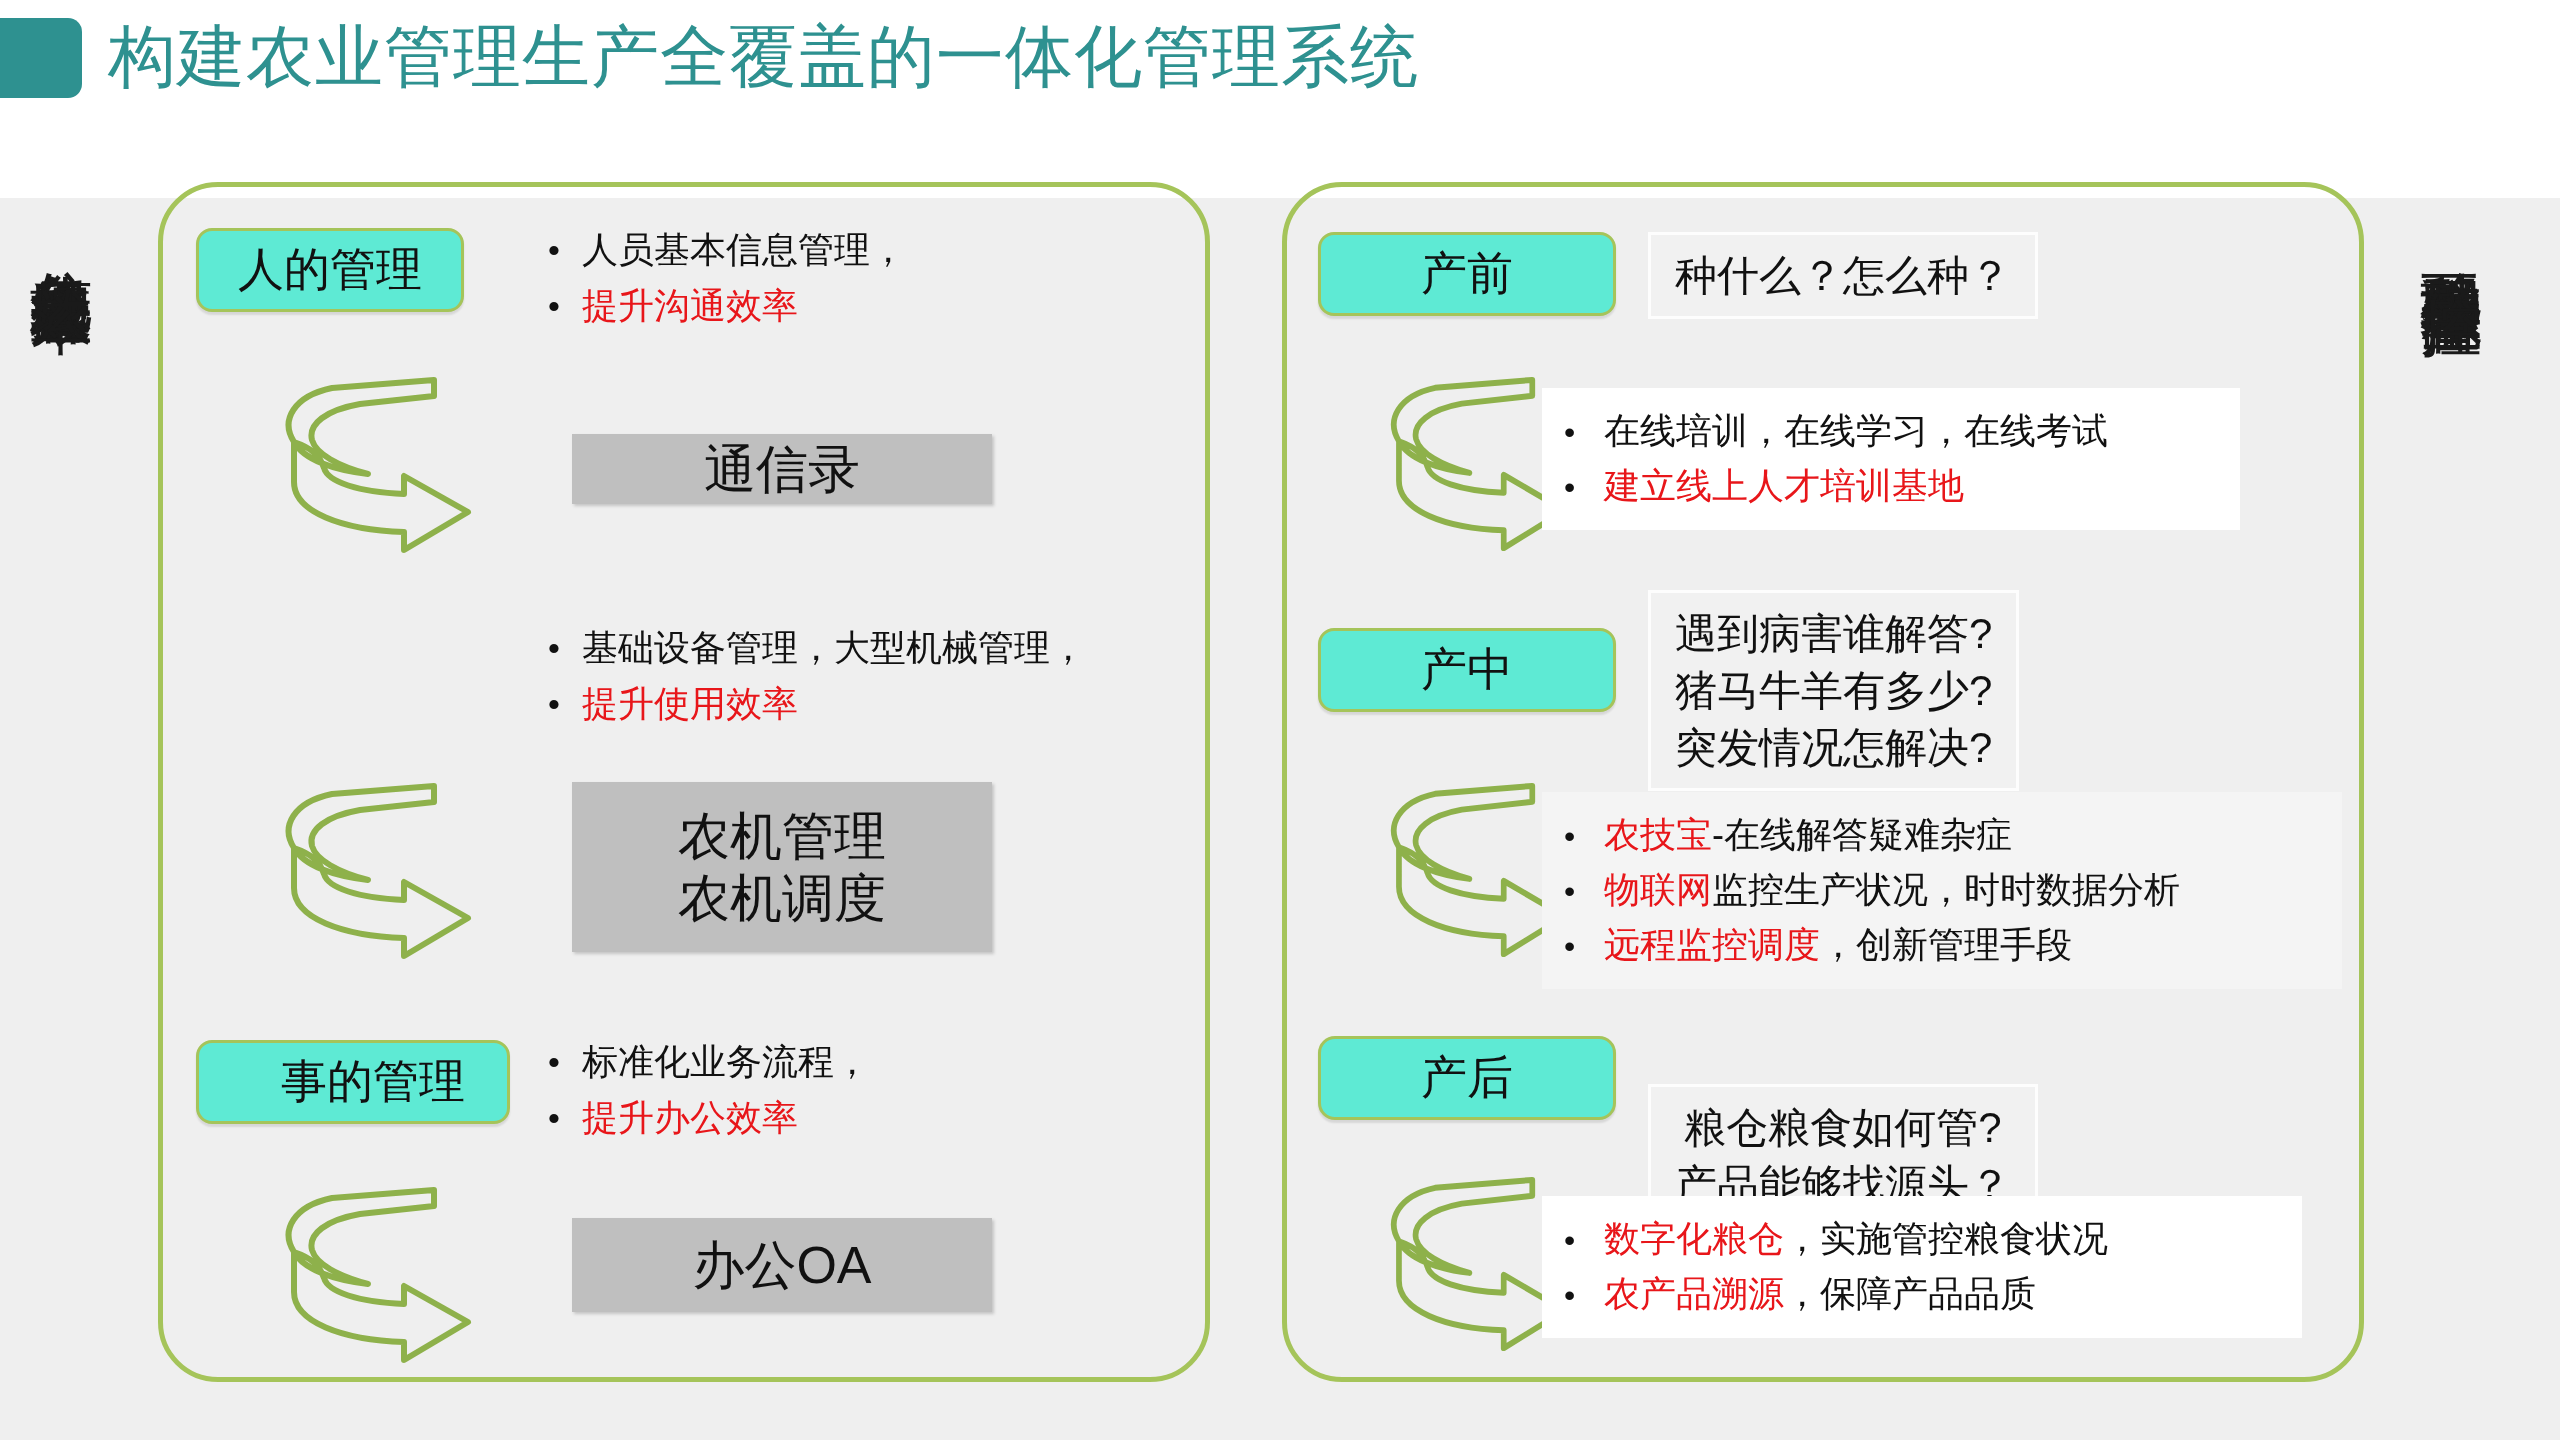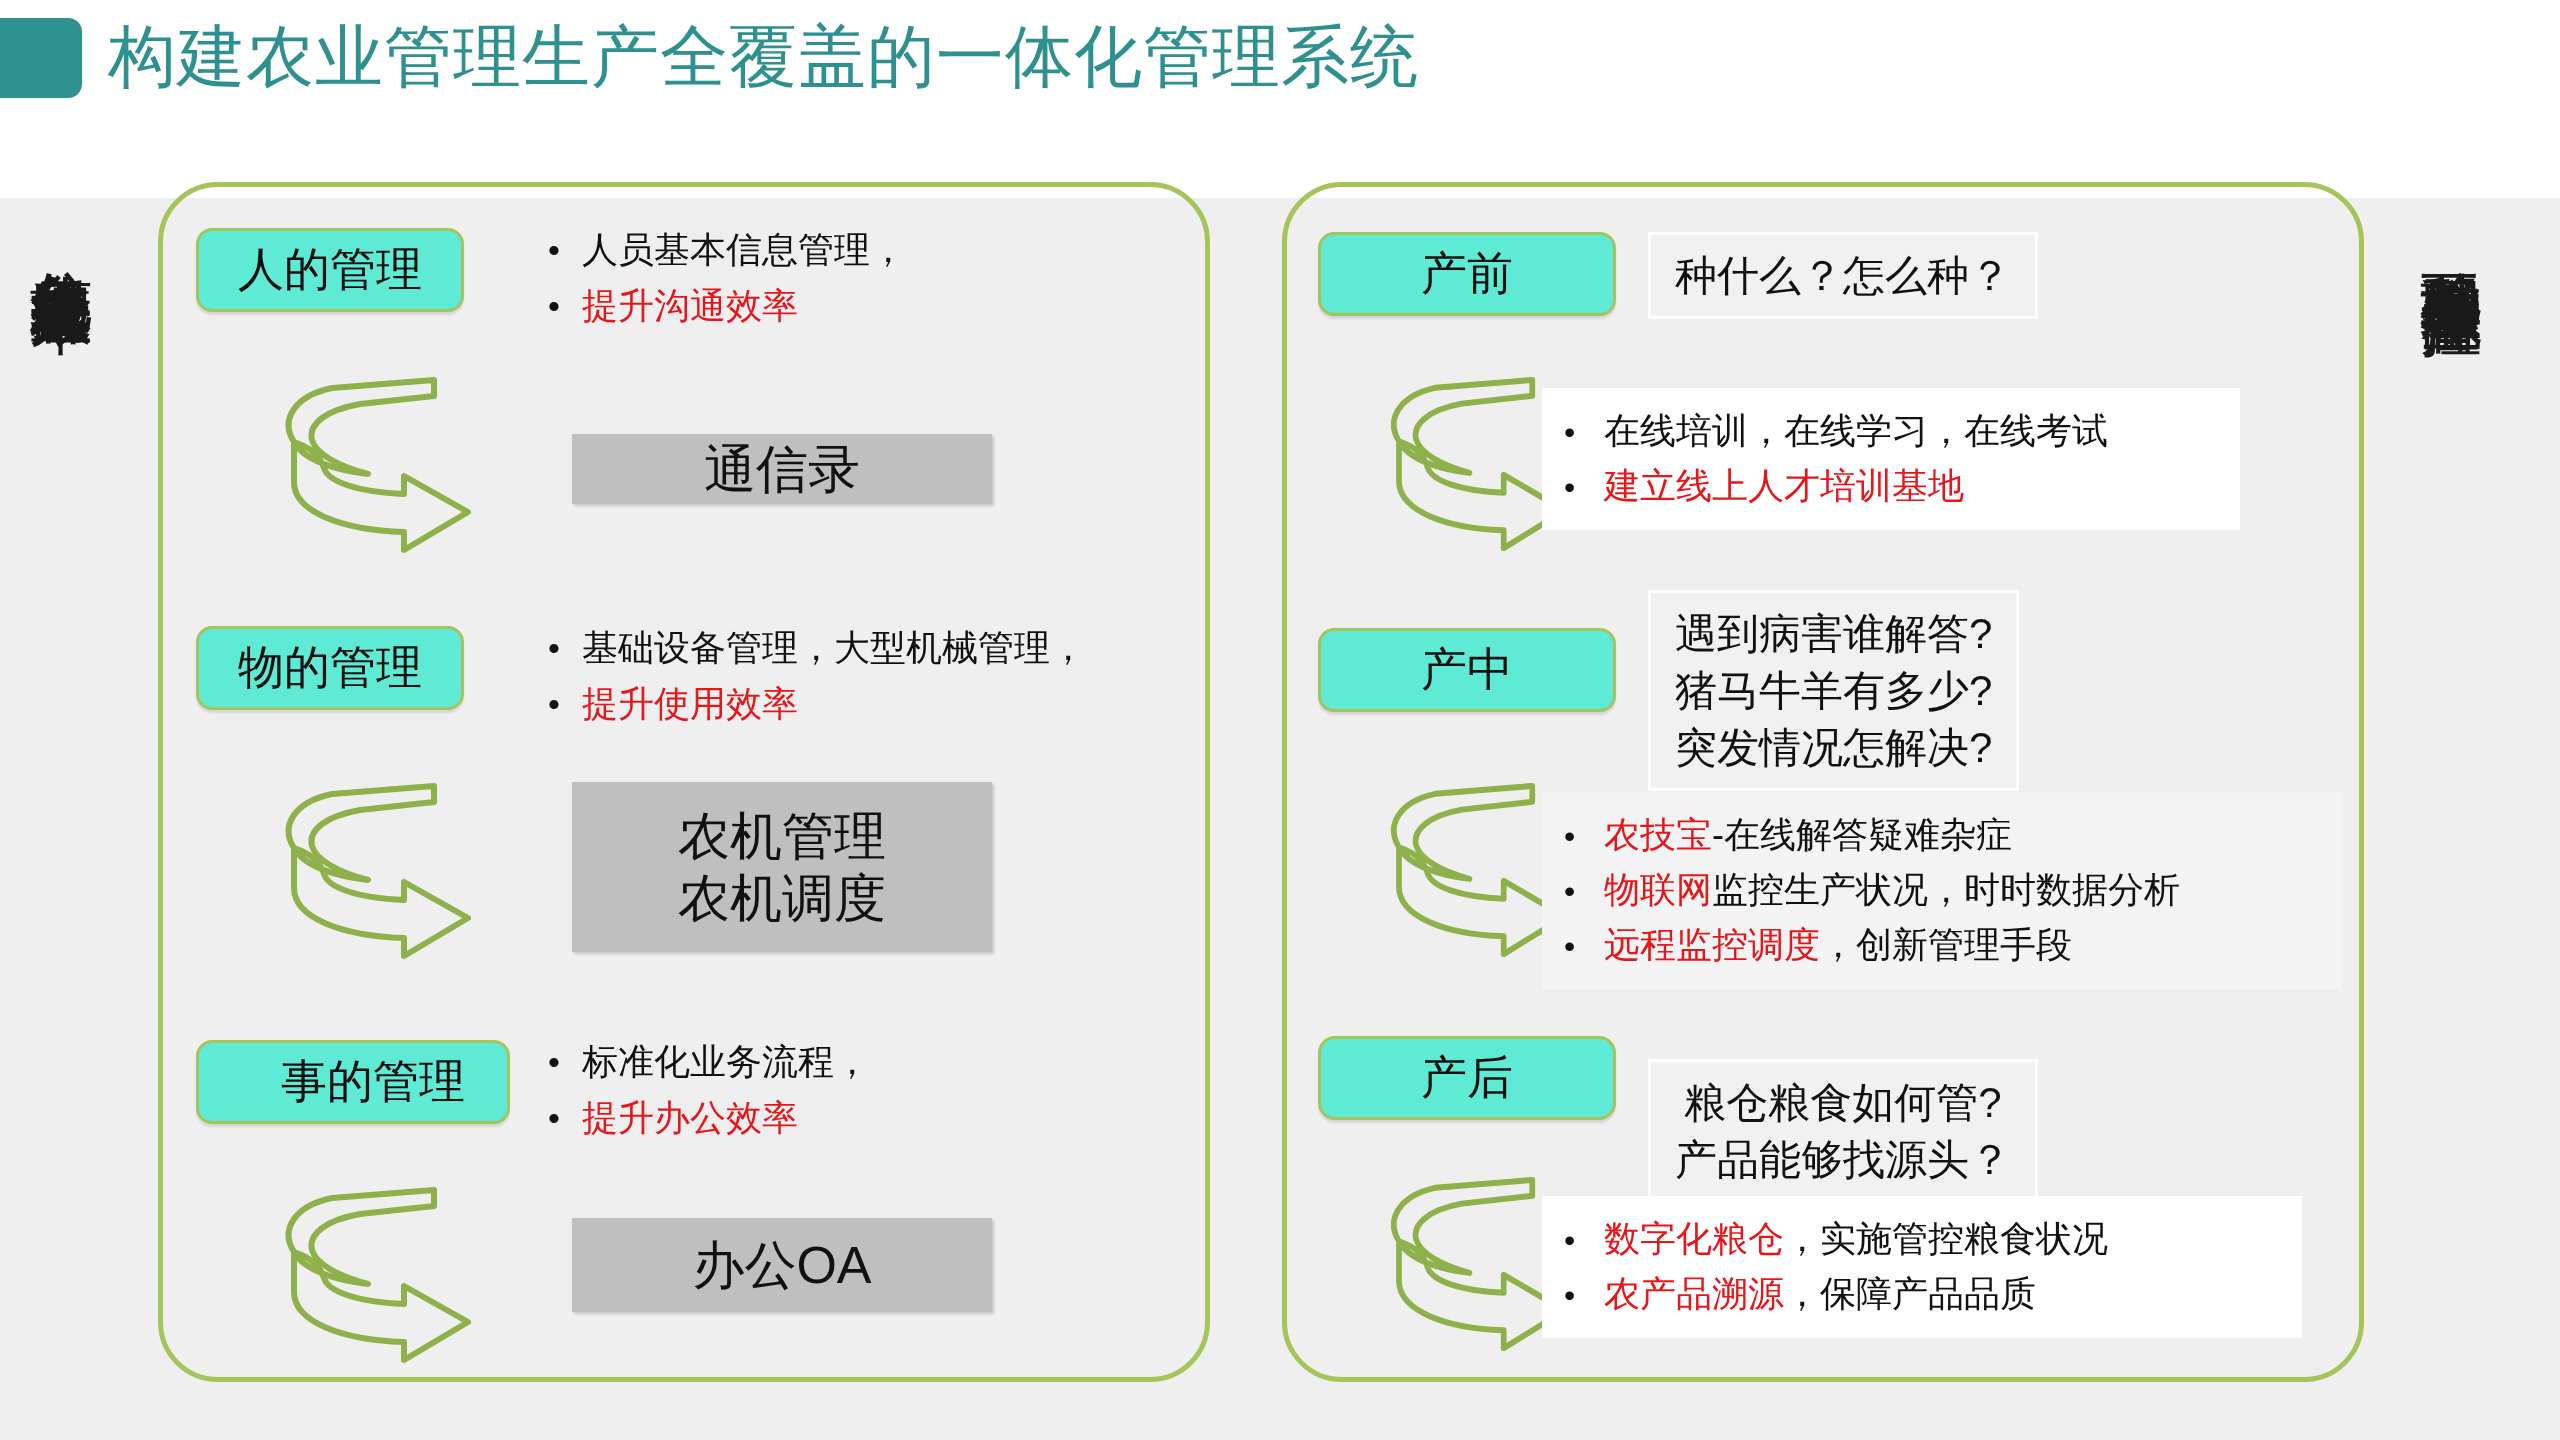--- a/index.html
+++ b/index.html
@@ -176,21 +176,20 @@
                C66 94 44 82 40 68 C36 52 54 38 88 32 L162 24 Z
                M22 70 L22 110 C22 140 70 158 132 160 L132 178 L196 140 L132 104 L132 122
                C86 120 56 110 52 96 C48 84 40 76 22 70 Z" fill="none" stroke="#8EB14B" stroke-width="6" stroke-linejoin="round"></path>
     </svg>
   </div>
 
   <div class="service-box" style="left:572px; top:434px; width:420px; height:70px;text-align:center;">
     <span>通信录</span>
   </div>
 
-  <div class="chip" style="left:196px; top:626px; width:268px; height:84px;">物的管理</div>
 
   <div class="bullets-plain" style="left:548px; top:620px;">
     <div class="row">
       <span class="dot">•</span>
       <span>基础设备管理，大型机械管理，</span>
     </div>
     <div class="row">
       <span class="dot">•</span>
       <span class="red">提升使用效率</span>
     </div>
@@ -291,21 +290,21 @@
       <span><span class="red">物联网</span><span>监控生产状况，时时数据分析</span></span>
     </div>
     <div class="row">
       <span class="dot">•</span>
       <span><span class="red">远程监控调度</span><span>，创新管理手段</span></span>
     </div>
   </div>
 
   <div class="chip" style="left:1318px; top:1036px; width:298px; height:84px;border-radius:17px;">产后</div>
 
-  <div class="qbox" style="left:1648px; top:1059px;">
+  <div class="qbox" style="left:1648px; top:1084px;">
     <div>粮仓粮食如何管?</div>
     <div>产品能够找源头？</div>
   </div>
 
   <div class="arrow" style="left:1378px; top:1172px; width:200px; height:188px;">
     <svg viewBox="0 0 210 190" preserveAspectRatio="none">
       <path d="M162 8 L60 16 C22 24 8 48 22 70 C32 88 62 98 96 102
                C66 94 44 82 40 68 C36 52 54 38 88 32 L162 24 Z
                M22 70 L22 110 C22 140 70 158 132 160 L132 178 L196 140 L132 104 L132 122
                C86 120 56 110 52 96 C48 84 40 76 22 70 Z" fill="none" stroke="#8EB14B" stroke-width="6" stroke-linejoin="round"></path>

